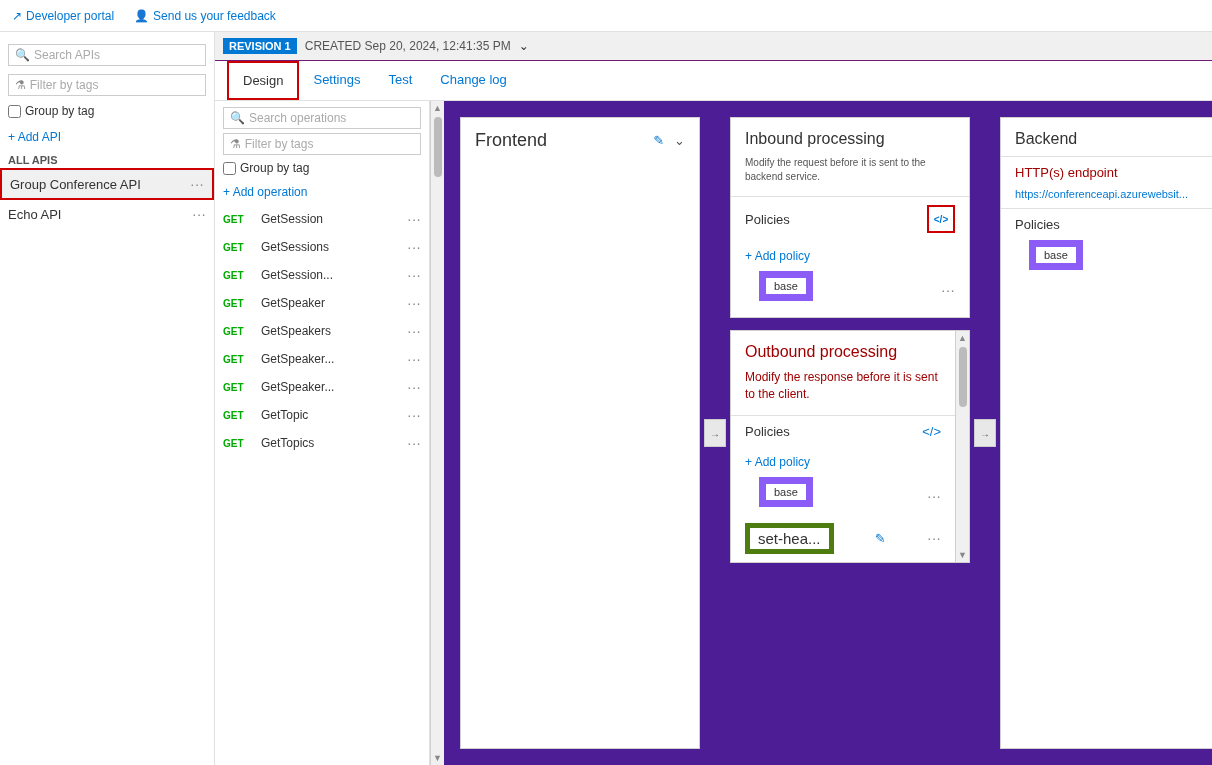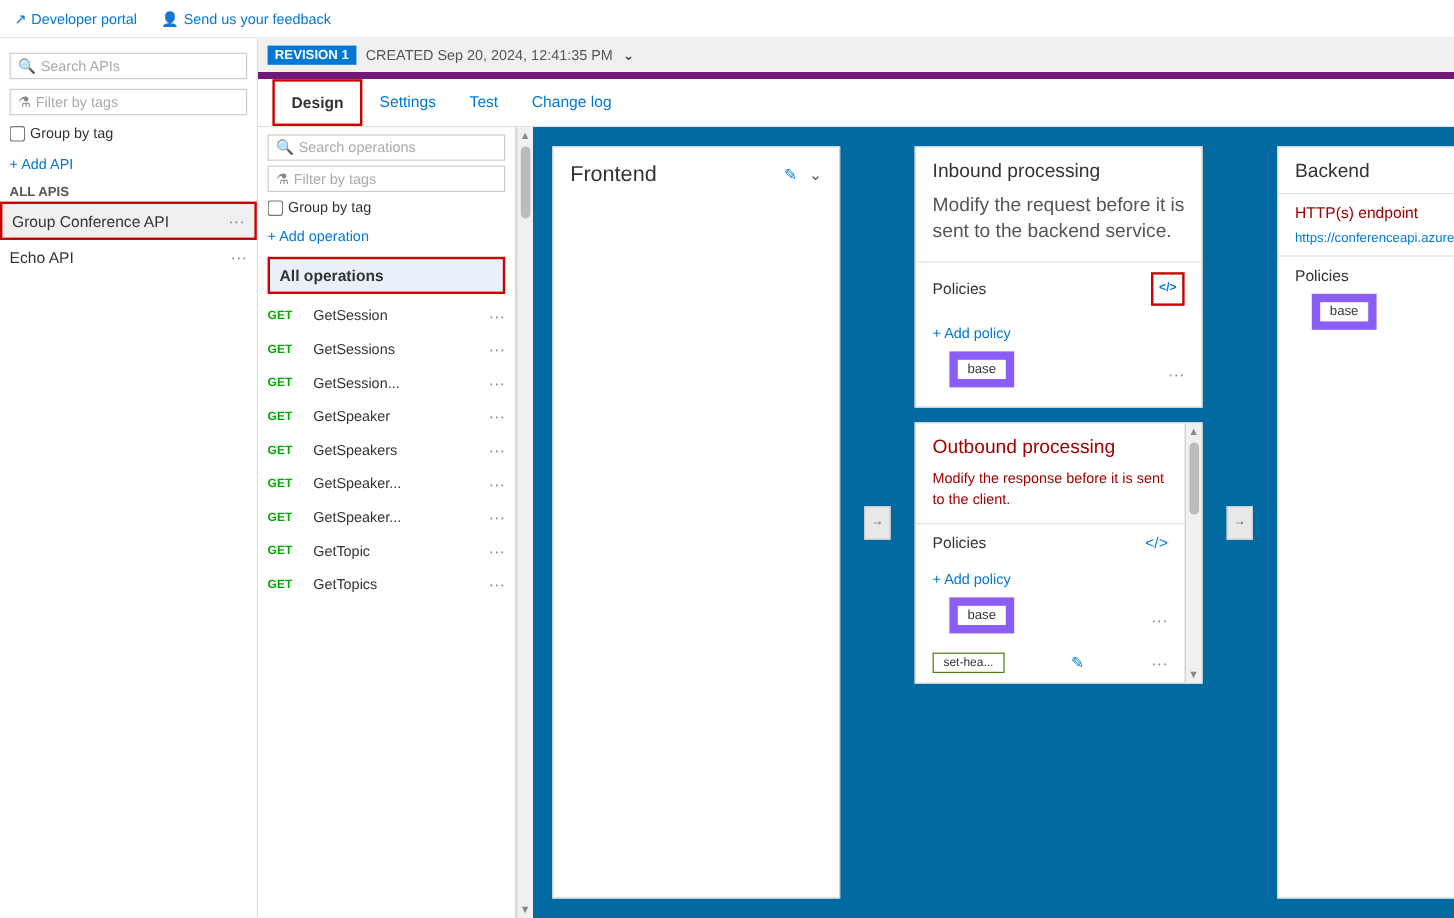--- a/index.html
+++ b/index.html
@@ -88,21 +88,21 @@
       border: 2px solid #c00;
     }
     .dots-menu { color: #888; font-size: 14px; cursor: pointer; }
 
     
     .content-area { flex: 1; display: flex; flex-direction: column; overflow: hidden; }
 
     
     .revision-bar {
       background: #f0f0f0;
-      border-bottom: 6px solid #701a75;
+      border-bottom: 1px solid #701a75;
       padding: 6px 8px;
       display: flex;
       align-items: center;
       gap: 8px;
       font-size: 12px;
     }
     .revision-badge {
       background: #0078d4;
       color: #fff;
       padding: 2px 6px;
@@ -122,21 +122,21 @@
     .tab {
       padding: 10px 14px;
       cursor: pointer;
       font-size: 13px;
       color: #0078d4;
       border-bottom: 2px solid transparent;
     }
     .tab.active {
       color: #333;
       border-bottom: 2px solid #0078d4;
-      font-weight: 700;
+      font-weight: 400;
       border: 2px solid #c00;
     }
 
     
     .inner-content { display: flex; flex: 1; overflow: hidden; }
 
     
     .operations-panel {
       width: 215px;
       border-right: 1px solid #e0e0e0;
@@ -223,44 +223,43 @@
       border-radius: 4px;
       margin-top: 4px;
       height: 60px;
     }
 
     
     .design-area {
       flex: 1;
       display: flex;
       overflow: auto;
-      background: #0369a1;
+      background: #4c1d95;
       padding: 16px;
-      gap: 16px;
     }
 
     
     .card {
       background: #fff;
       border: 1px solid #d0d0d0;
       min-width: 240px;
       max-width: 260px;
       flex-shrink: 0;
     }
     .card-header {
       padding: 12px 14px 8px;
       font-size: 16px;
       font-weight: 400;
       display: flex;
       align-items: center;
       justify-content: space-between;
     }
     .card-desc {
       padding: 0 14px 12px;
-      font-size: 16px;
+      font-size: 10px;
       color: #555;
       line-height: 1.4;
     }
     .card-section {
       padding: 8px 14px;
       border-top: 1px solid #e0e0e0;
       text-align: right;
     }
     .policies-row {
       display: flex;
@@ -342,23 +341,23 @@
     .edit-icon { color: #0078d4; cursor: pointer; font-size: 13px; }
     .chevron-icon { color: #555; cursor: pointer; font-size: 13px; margin-left: 4px; }
     .column-wrapper {
       display: flex;
       flex-direction: column;
       gap: 12px;
     }
     .set-hea-tag {
       display: inline-flex;
       align-items: center;
-      border: 1px solid #4d7c0f;
+      border: 5px solid #4d7c0f;
       padding: 2px 8px;
-      font-size: 10px;
+      font-size: 15px;
       cursor: pointer;
       justify-content: flex-end;
     }
   </style>
 </head>
 <body>
 
 <div class="top-bar">
   <a href="#">
     <span>↗</span>
@@ -425,21 +424,20 @@
           <span>⚗</span>
           <span style="color:#aaa;">Filter by tags</span>
         </div>
         <div class="ops-group-tag">
           <input type="checkbox" style="">
           <span>Group by tag</span>
         </div>
         <div class="add-operation">
           <span>+ Add operation</span>
         </div>
-        <div class="all-operations">All operations</div>
         <div class="ops-list">
           <div class="op-item">
             <div class="op-left">
                 <span class="method-badge">GET</span>
                 <span class="op-name">GetSession</span>
               </div>
             <span class="dots-menu">···</span>
           </div>
           <div class="op-item">
             <div class="op-left">

